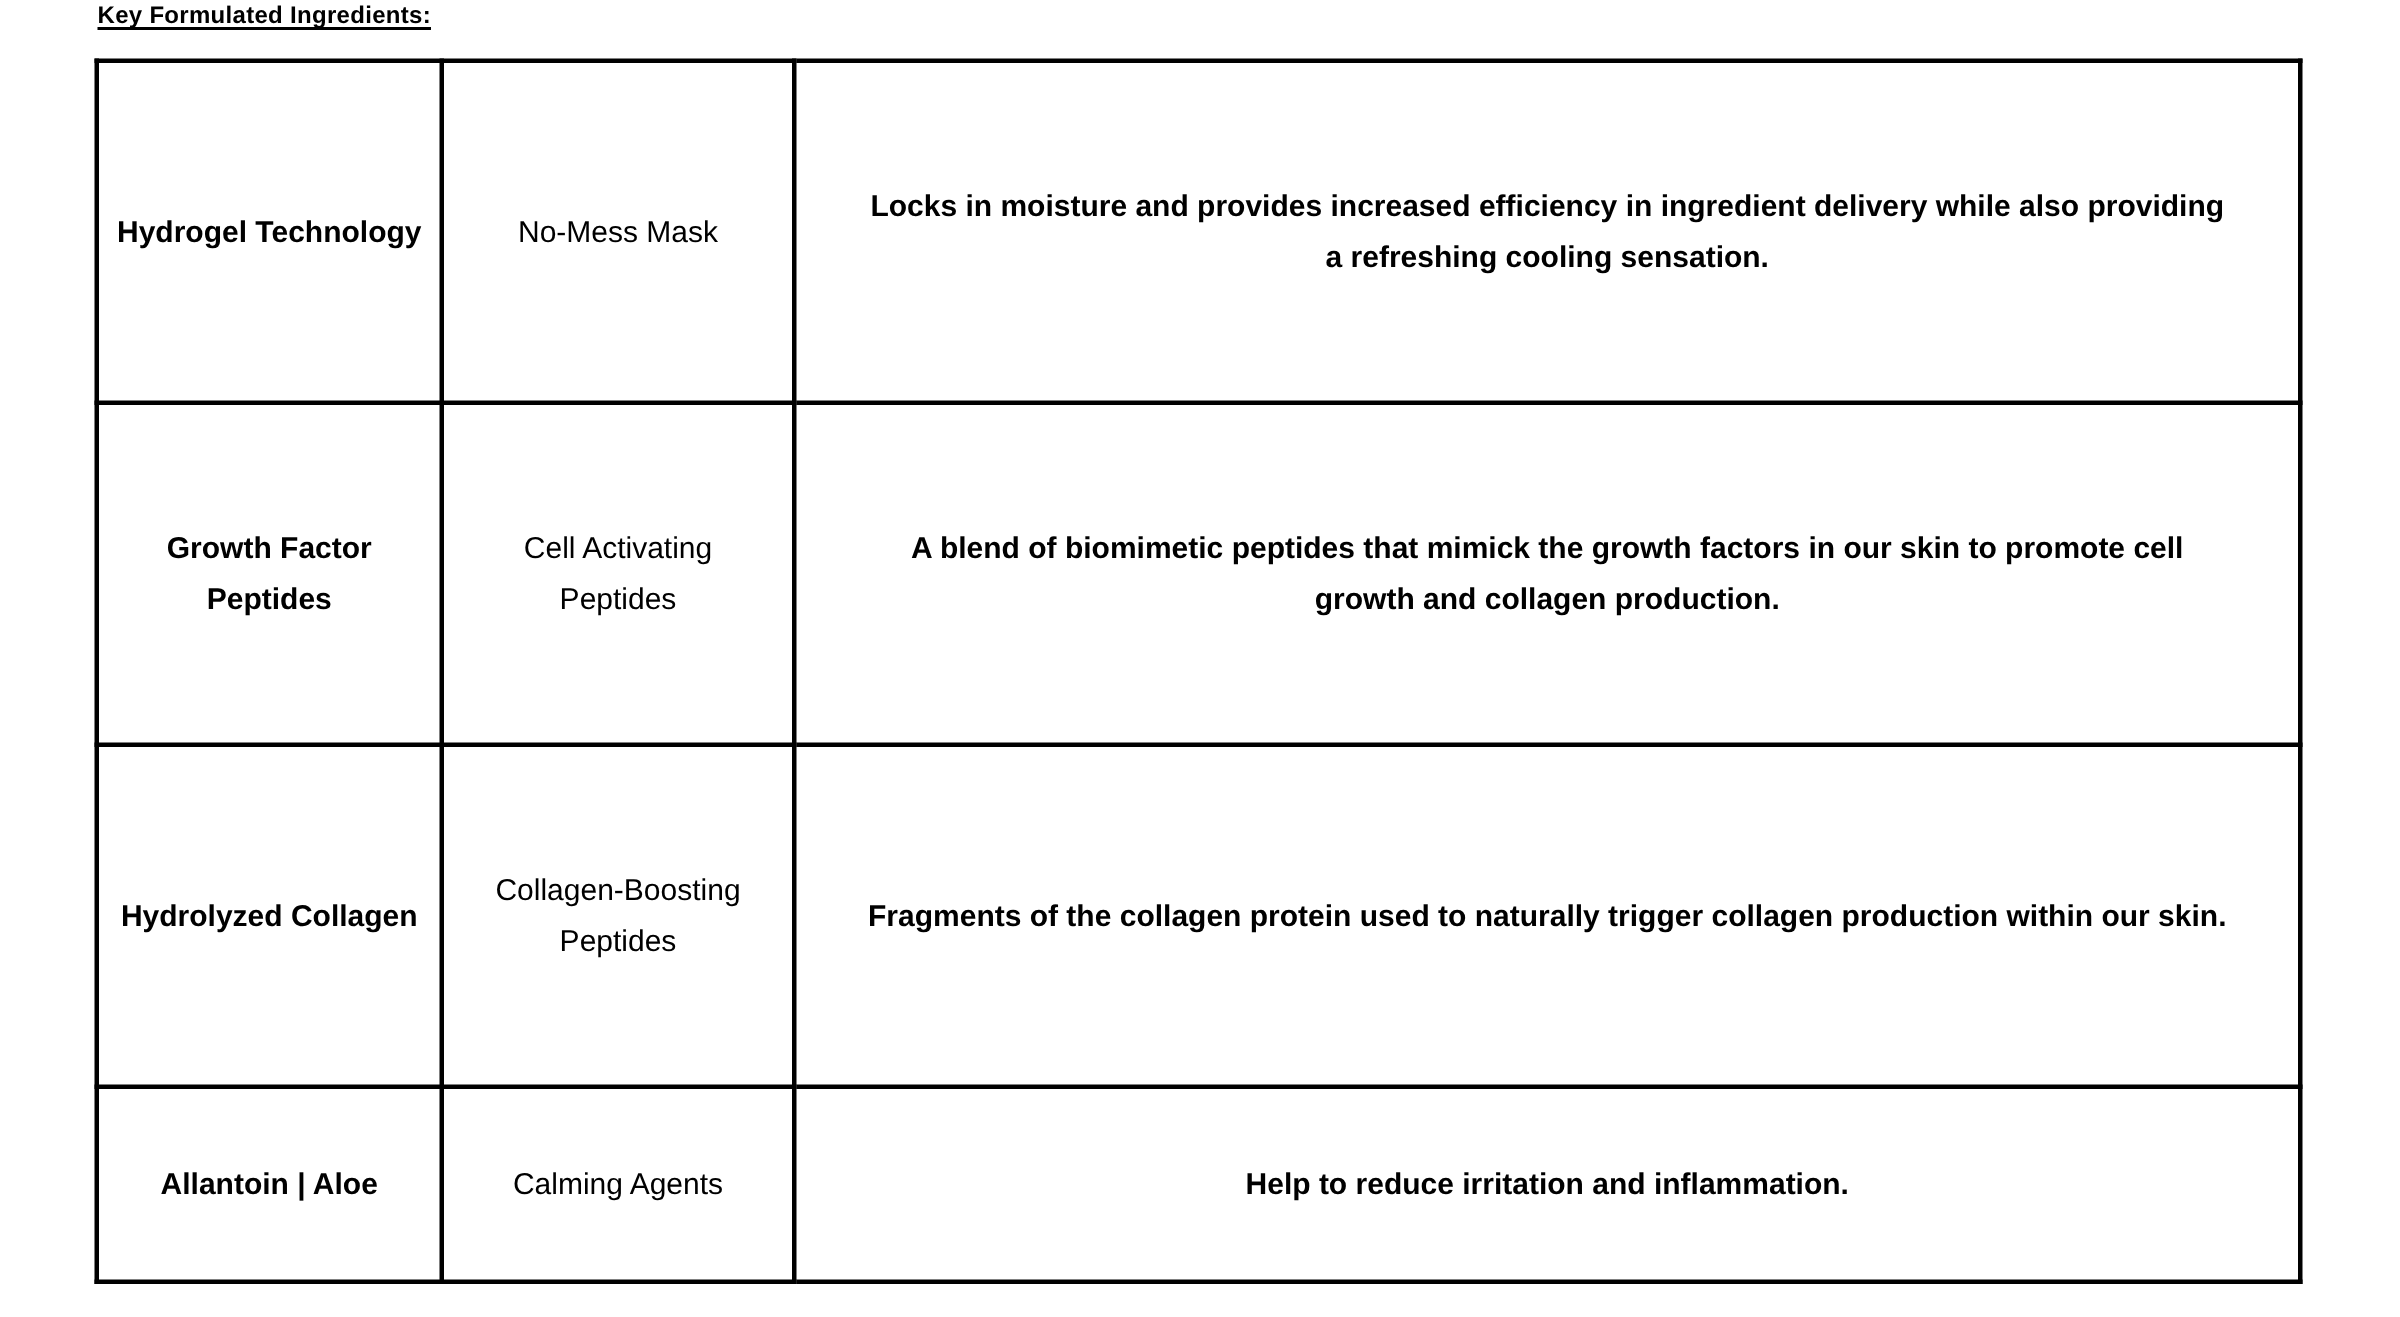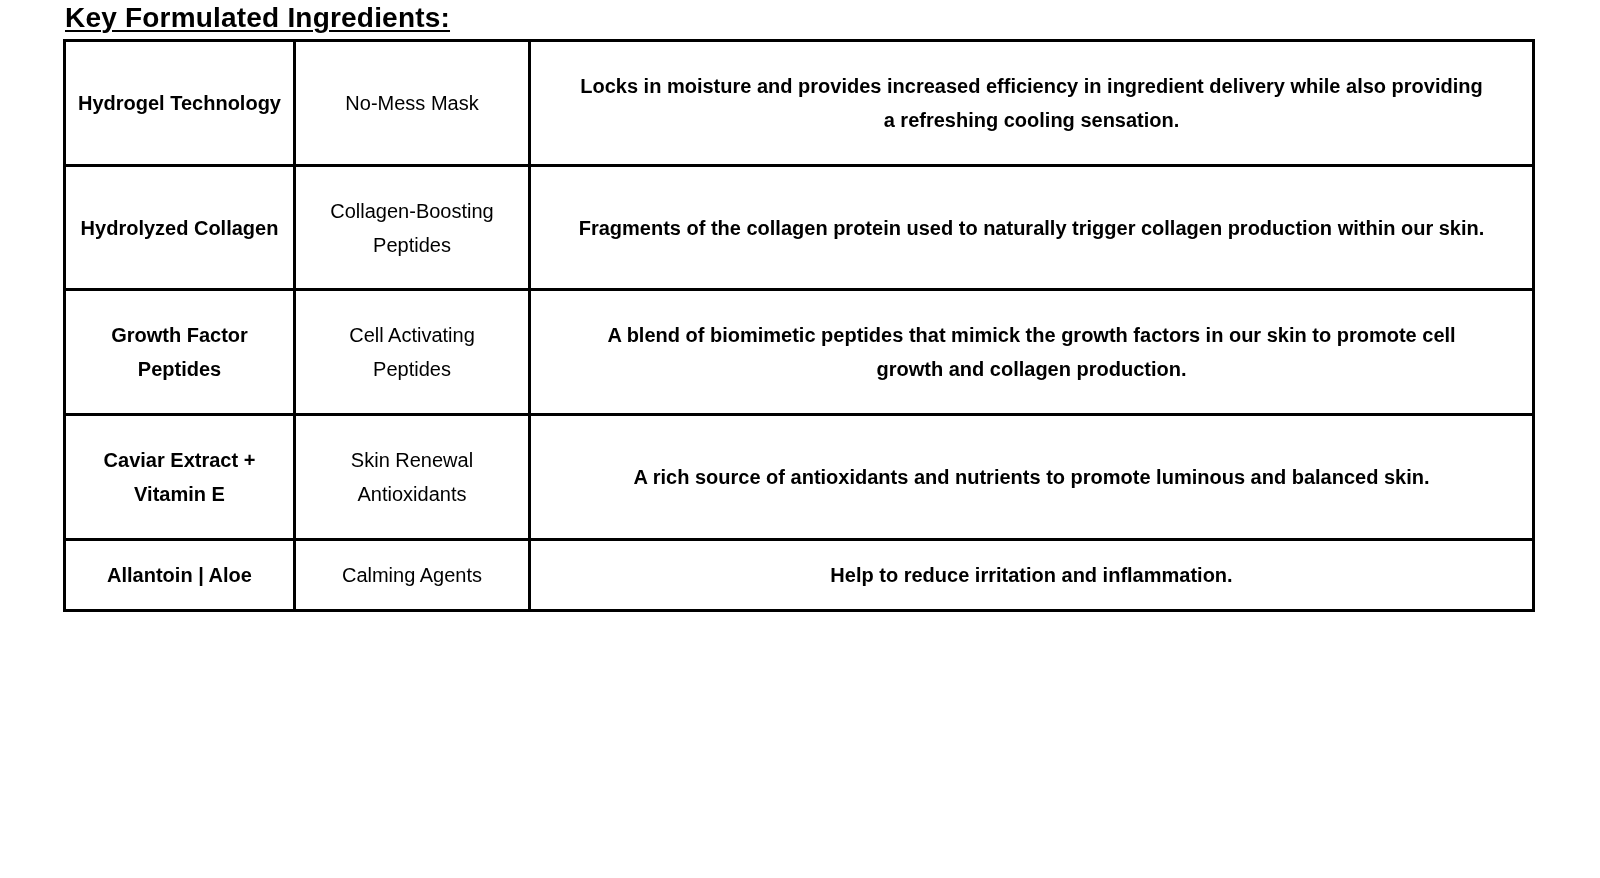--- a/index.html
+++ b/index.html
@@ -13,33 +13,33 @@
     position: relative;
     width: 1600px;
     height: 878px;
     background: #ffffff;
     overflow: hidden;
   }
   .doc-title {
     position: absolute;
     left: 65px;
     top: 2px;
-    font-size: 28px;
+    font-size: 16px;
     font-weight: bold;
     text-decoration: underline;
     text-decoration-thickness: 2px;
     text-underline-offset: 3px;
     letter-spacing: 0.2px;
   }
   table.ingredients {
     position: absolute;
     left: 63px;
     top: 39px;
     width: 1469px;
-    height: 573px;
+    height: 817px;
     border-collapse: collapse;
     table-layout: fixed;
     background: #ffffff;
     border-radius: 32px;
   }
   table.ingredients td {
     border: 3px solid #000000;
     text-align: center;
     vertical-align: middle;
     font-size: 20px;
@@ -69,33 +69,28 @@
       <col style="width:235px">
       <col style="width:1004px">
     </colgroup>
     <tbody>
       <tr>
         <td class="cell-ingredient">Hydrogel Technology</td>
         <td class="cell-function">No-Mess Mask</td>
         <td class="cell-description">Locks in moisture and provides increased efficiency in ingredient delivery while also providing a refreshing cooling sensation.</td>
       </tr>
       <tr>
-        <td class="cell-ingredient">Hydrolyzed Collagen</td>
-        <td class="cell-function">Collagen-Boosting Peptides</td>
-        <td class="cell-description">Fragments of the collagen protein used to naturally trigger collagen production within our skin.</td>
-      </tr>
-      <tr>
         <td class="cell-ingredient">Growth Factor Peptides</td>
         <td class="cell-function">Cell Activating Peptides</td>
         <td class="cell-description">A blend of biomimetic peptides that mimick the growth factors in our skin to promote cell growth and collagen production.</td>
       </tr>
       <tr>
-        <td class="cell-ingredient">Caviar Extract + Vitamin E</td>
-        <td class="cell-function">Skin Renewal Antioxidants</td>
-        <td class="cell-description">A rich source of antioxidants and nutrients to promote luminous and balanced skin.</td>
+        <td class="cell-ingredient">Hydrolyzed Collagen</td>
+        <td class="cell-function">Collagen-Boosting Peptides</td>
+        <td class="cell-description">Fragments of the collagen protein used to naturally trigger collagen production within our skin.</td>
       </tr>
       <tr>
         <td class="cell-ingredient">Allantoin | Aloe</td>
         <td class="cell-function">Calming Agents</td>
         <td class="cell-description">Help to reduce irritation and inflammation.</td>
       </tr>
     </tbody>
   </table>
 </div>
 

